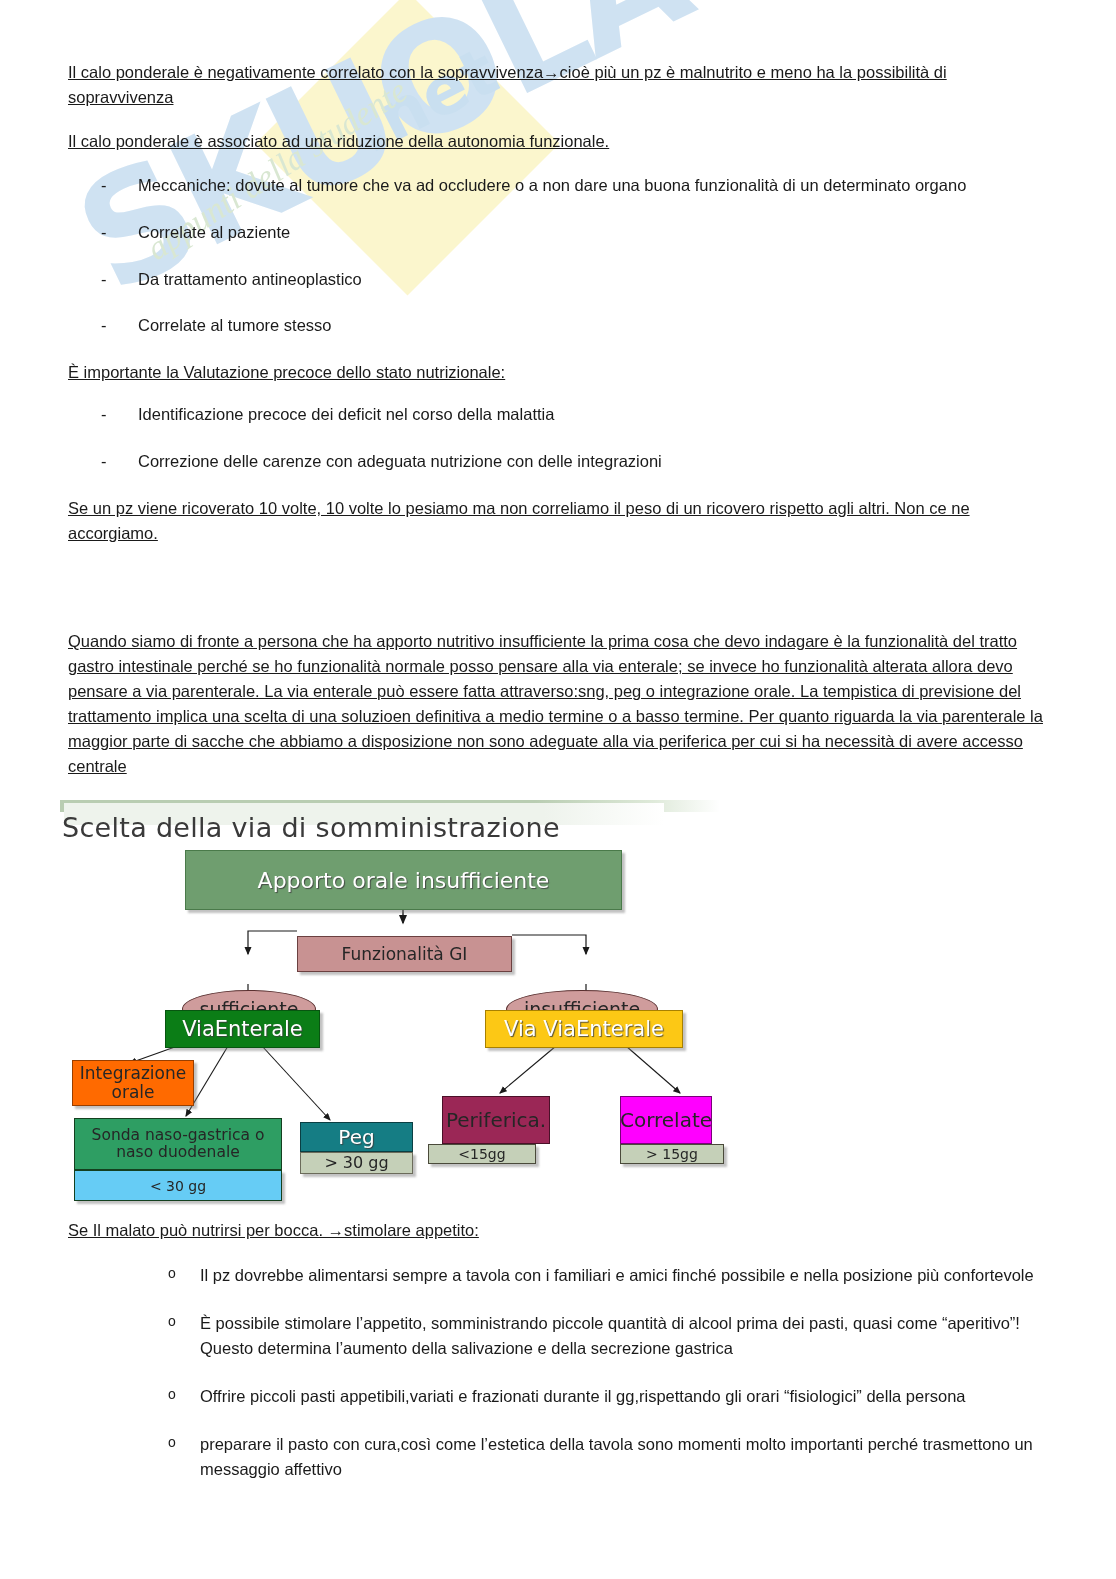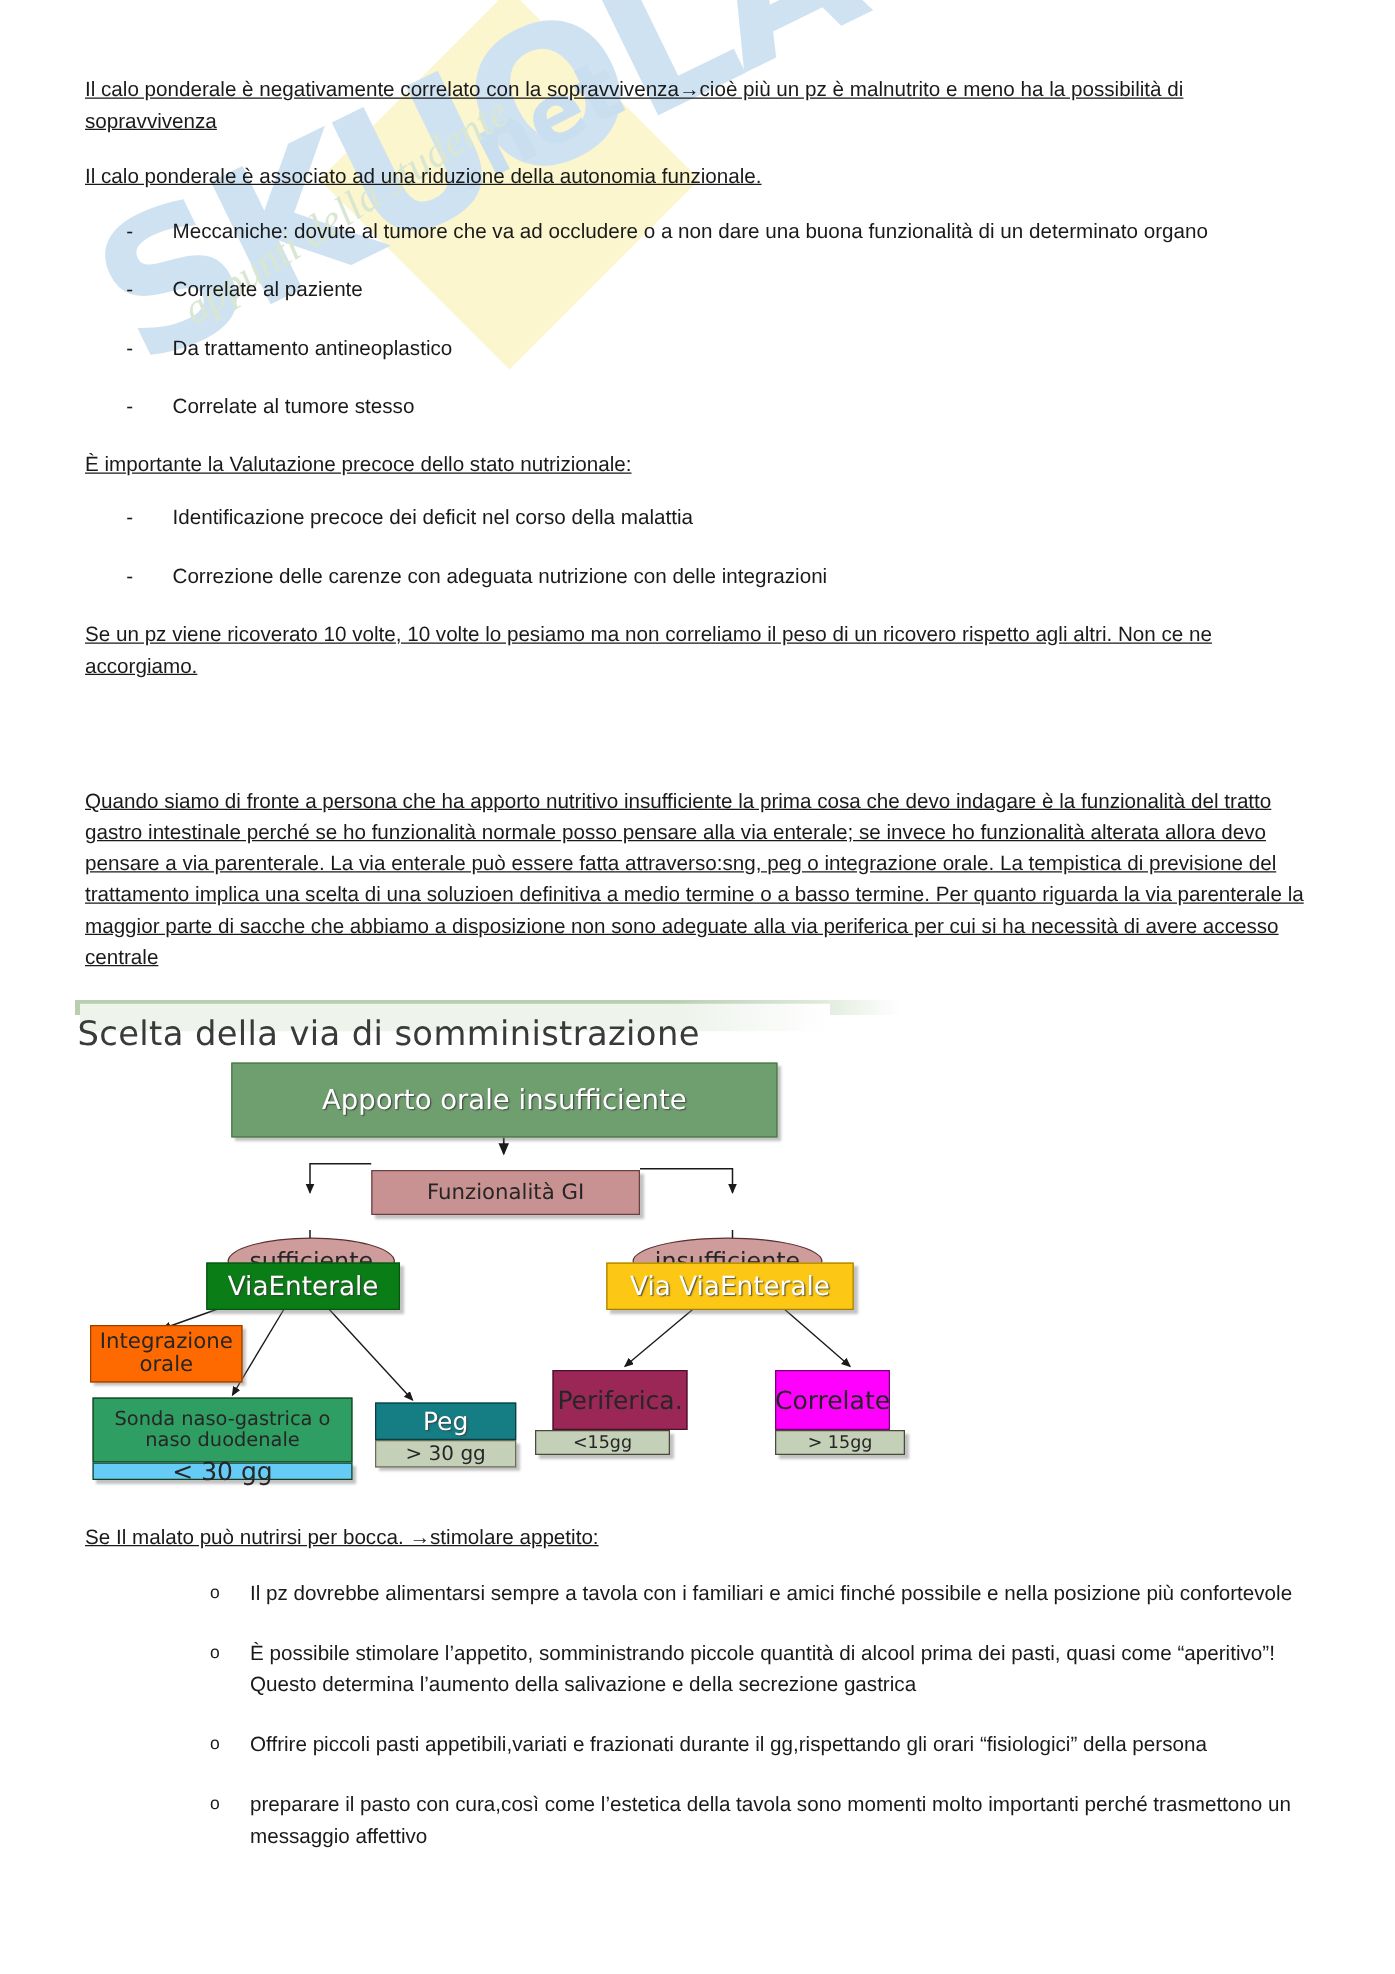--- a/index.html
+++ b/index.html
@@ -277,21 +277,21 @@
       <span>Via ViaEnterale</span>
     </div>
 
     <div class="nd shadowed dtxt" style="left:72px; top:262px; width:122px; height:46px; background:#ff6a00; border:1px solid #993f00; font-size:17px;">
       <span>Integrazione orale</span>
     </div>
 
     <div class="nd dtxt" style="left:74px; top:320px; width:208px; height:52px; background:#2e9e63; border:1px solid #14401f; font-size:15.5px; padding:0 6px;">
       <span>Sonda naso-gastrica o naso duodenale</span>
     </div>
-    <div class="nd dtxt shadowed" style="left:74px; top:372px; width:208px; height:14px; background:#66ccf5; border:1px solid #14401f; font-size:20px;">
+    <div class="nd dtxt shadowed" style="left:74px; top:372px; width:208px; height:31px; background:#66ccf5; border:1px solid #14401f; font-size:14px;">
       <span>&lt; 30 gg</span>
     </div>
 
     <div class="nd wtxt" style="left:300px; top:324px; width:113px; height:30px; background:#157d84; border:1px solid #0a3f43; font-size:20px;">
       <span>Peg</span>
     </div>
     <div class="nd dtxt shadowed" style="left:300px; top:354px; width:113px; height:22px; background:#c5d0b8; border:1px solid #6b6b5a; font-size:16px;">
       <span>&gt; 30 gg</span>
     </div>
 

